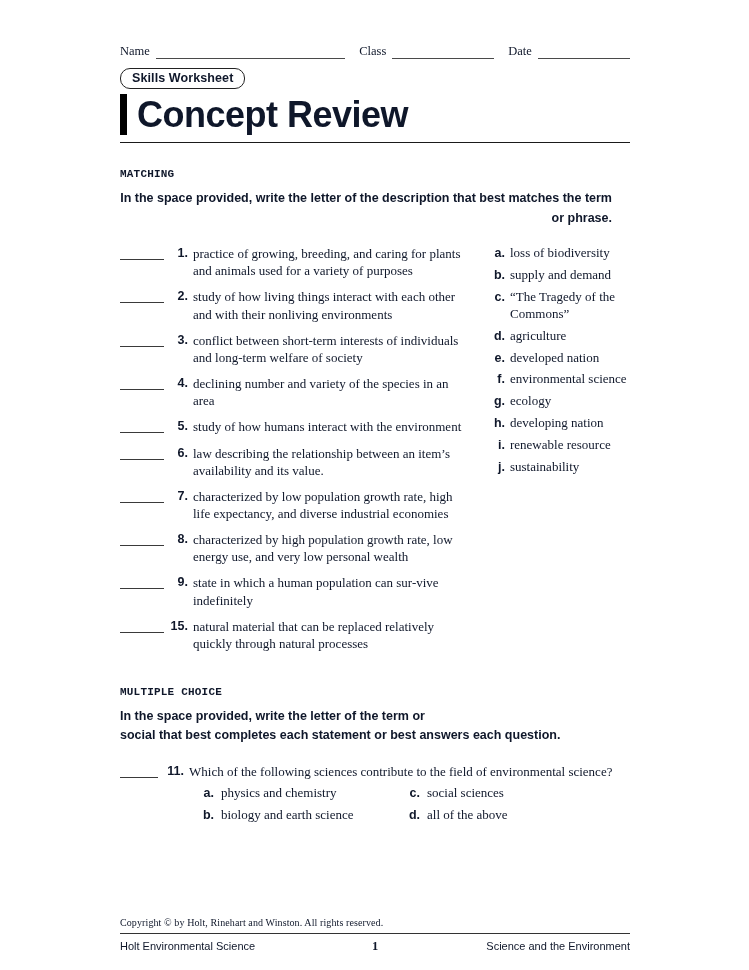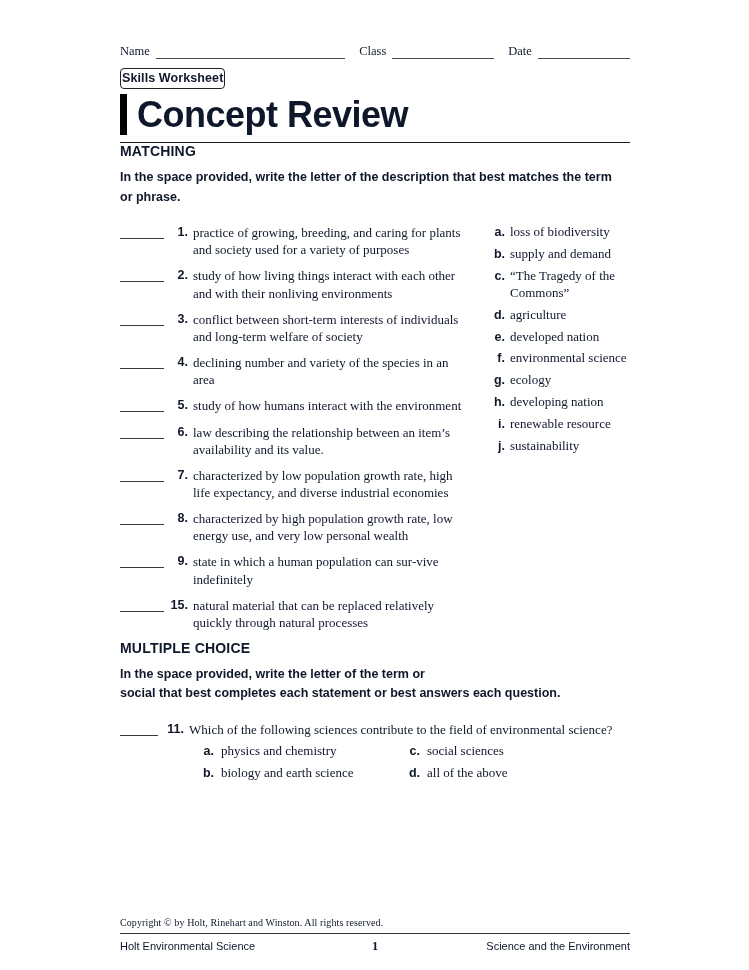--- a/index.html
+++ b/index.html
@@ -14,38 +14,38 @@
   }
   .hdr .lbl { flex:none; margin-right:6px; }
   .hline { border-bottom:1px solid #4a4a4a; height:14px; }
   .hline.name { flex:1.95; margin-right:14px; }
   .hline.class { flex:1.05; margin-right:14px; }
   .hline.date { flex:0.95; }
 
   .body-col { position:absolute; top:68px; left:120px; width:510px; }
 
   .pill {
-    display:inline-block; border:1.4px solid #222; border-radius:4px;
-    padding:2px 1px 3px; font-family:"Liberation Sans", sans-serif;
+    display:inline-block; border:1.4px solid #222; border-radius:10px;
+    padding:2px 11px 3px; font-family:"Liberation Sans", sans-serif;
     font-size:12.5px; font-weight:600; letter-spacing:0.1px;
   }
   .title {
     border-left:7px solid #000; padding-left:10px; margin-top:5px;
     font-family:"Liberation Sans", sans-serif; font-weight:700;
     font-size:36px; letter-spacing:-0.5px; line-height:1.15;
   }
   .rule { border-top:1.6px solid #1a1a1a; margin-top:7px; }
 
   .section-head {
-    font-family:Liberation Sans, sans-serif; font-weight:700;
-    font-size:14px; letter-spacing:0.2px;
+    font-family:Liberation Mono, monospace; font-weight:700;
+    font-size:11px; margin-top:25px; letter-spacing:0.2px;
   }
   .instr {
     font-family:"Liberation Sans", sans-serif; font-weight:700;
-    font-size:12.5px; line-height:1.55; margin-top:9px; max-width:492px;
+    font-size:12.5px; line-height:1.55; margin-top:9px; max-width:492px;text-align:right;
   }
 
   .match-wrap { display:flex; margin-top:17px; }
   .match-left { width:352px; flex:none; }
   .match-right { flex:1; padding-left:18px; }
 
   .m-item { display:flex; margin-bottom:9px; font-size:13px; line-height:1.32; }
   .blank { flex:none; width:44px; height:14px; border-bottom:1px solid #3a3a3a; }
   .num {
     flex:none; width:24px; text-align:right; padding-right:5px;
@@ -118,21 +118,21 @@
 
     
     <div class="section-head">MATCHING</div>
     <div class="instr">In the space provided, write the letter of the description that best matches the term or phrase.</div>
 
     <div class="match-wrap">
       <div class="match-left" id="matching-items">
           <div class="m-item">
             <span class="blank"></span>
             <span class="num">1.</span>
-            <span class="txt">practice of growing, breeding, and caring for plants and society used for a variety of purposes</span>
+            <span class="txt">practice of growing, breeding, and caring for plants and animals used for a variety of purposes</span>
           </div>
           <div class="m-item">
             <span class="blank"></span>
             <span class="num">2.</span>
             <span class="txt">study of how living things interact with each other and with their nonliving environments</span>
           </div>
           <div class="m-item">
             <span class="blank"></span>
             <span class="num">3.</span>
             <span class="txt">conflict between short-term interests of individuals and long-term welfare of society</span>

